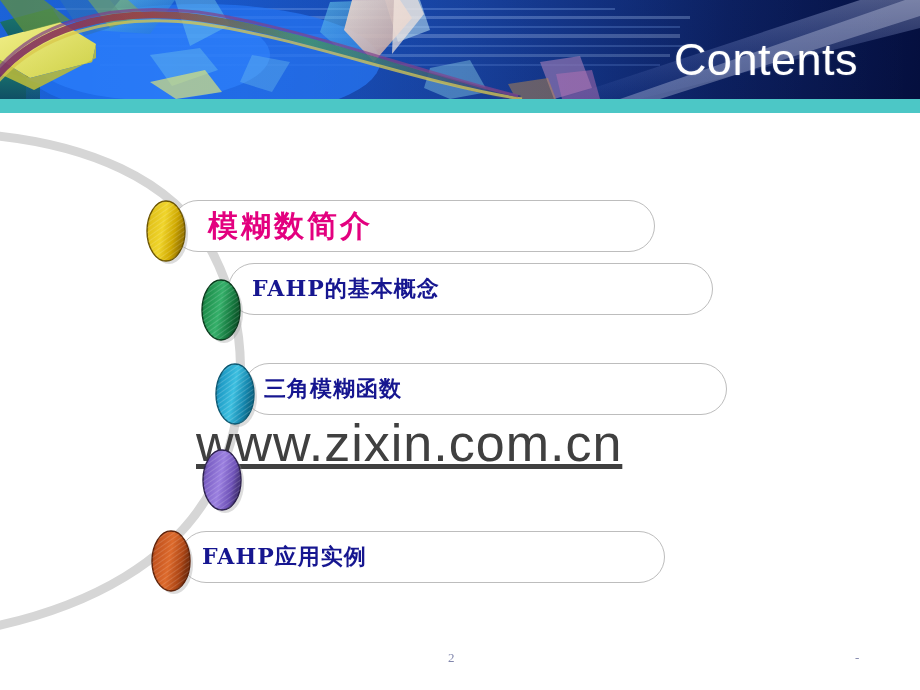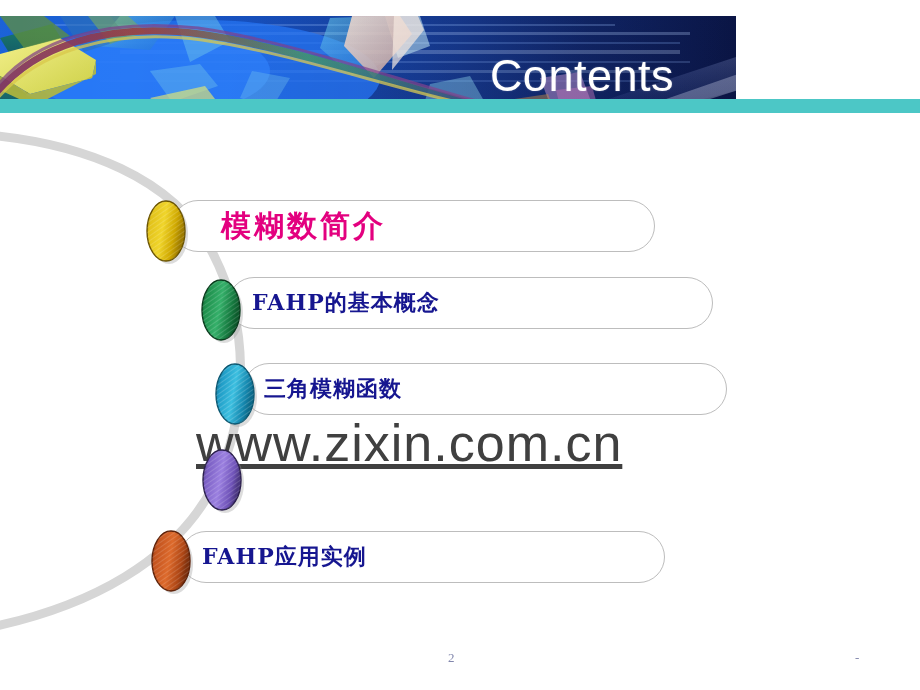--- a/index.html
+++ b/index.html
@@ -2,21 +2,21 @@
 <html><head>
 <meta charset="utf-8">
 <style>
   * { margin:0; padding:0; box-sizing:border-box; }
   html,body { width:920px; height:690px; background:#fff; overflow:hidden; }
   body { font-family:"Liberation Sans", sans-serif; position:relative; }
 
   #slide { position:absolute; inset:0; width:920px; height:690px; background:#ffffff; overflow:hidden; }
 
   
-  #header { position:absolute; left:0; top:16px; width:736px; height:99px; overflow:hidden;
+  #header { position:absolute; left:0; top:0; width:920px; height:99px; overflow:hidden;
             background:linear-gradient(100deg,#1c63d8 0%,#1559cf 18%,#1049b8 34%,#0b2f87 58%,#071b5c 78%,#050f3e 100%); }
   .hdr-svg { position:absolute; left:0; top:0; }
   #title { position:absolute; right:62px; top:33px; color:#ffffff; font-size:45px; font-weight:400;
            letter-spacing:0.5px; line-height:54px; text-shadow:0 0 2px rgba(255,255,255,.25);
            font-family:"Liberation Sans", sans-serif; }
   #teal-band { position:absolute; left:0; top:99px; width:920px; height:14px; background:#4cc7c6; }
 
   
   #body-area { position:absolute; left:0; top:113px; width:920px; height:577px; background:#fff; }
   .arc-svg { position:absolute; left:0; top:0; }
@@ -137,42 +137,42 @@
     <svg class="arc-svg" width="920" height="577" viewBox="0 0 920 577">
       <path d="M -40,20 C 90,26 175,70 210,135 C 250,208 250,300 214,372
                C 178,442 96,498 -40,520" fill="none" stroke="#d6d6d6" stroke-width="9" stroke-linecap="round"></path>
     </svg>
 
     <div class="wm">www.zixin.com.cn</div>
 
     <div class="row" id="row1" style="left:172px; top:87px; width:483px;">
       <div class="pill"></div>
       <div class="pill-label" style="left:36px; font-size:30px; color:#e3007f;
-           font-family:'DejaVu Serif', serif; letter-spacing:3px;margin-left:13px;">模糊数简介</div>
+           font-family:'DejaVu Serif', serif; letter-spacing:3px;">模糊数简介</div>
     </div>
     <svg style="position:absolute;left:143px;top:83px;" width="48" height="72">
       <defs>
         <linearGradient id="eg1" x1="0" y1="0" x2="1" y2="0.3">
           <stop offset="0" stop-color="#8a6f00"></stop>
           <stop offset="0.18" stop-color="#e2c21a"></stop>
           <stop offset="0.5" stop-color="#f0d52b"></stop>
           <stop offset="0.8" stop-color="#cfa800"></stop>
           <stop offset="1" stop-color="#9c7a00"></stop>
         </linearGradient>
         <pattern id="stripe1" width="4" height="4" patternTransform="rotate(55)" patternUnits="userSpaceOnUse">
           <rect width="4" height="4" fill="none"></rect>
           <line x1="0" y1="0" x2="0" y2="4" stroke="#ffffff" stroke-opacity="0.22" stroke-width="1.4"></line>
         </pattern>
       </defs>
       <ellipse cx="26" cy="38" rx="19" ry="30" fill="#9a9a9a" opacity="0.35"></ellipse>
       <ellipse cx="23" cy="35" rx="19" ry="30" fill="url(#eg1)" stroke="#6b5400" stroke-width="1.4"></ellipse>
       <ellipse cx="23" cy="35" rx="19" ry="30" fill="url(#stripe1)"></ellipse>
     </svg>
 
-    <div class="row" id="row2" style="left:228px; top:164px; width:485px;">
+    <div class="row" id="row2" style="left:228px; top:150px; width:485px;">
       <div class="pill"></div>
       <div class="pill-label" style="left:24px; font-size:22px; color:#161690;
            font-family:'DejaVu Serif', serif; letter-spacing:1px;">FAHP的基本概念</div>
     </div>
     <svg style="position:absolute;left:198px;top:162px;" width="48" height="72">
       <defs>
         <linearGradient id="eg2" x1="0" y1="0" x2="1" y2="0.3">
           <stop offset="0" stop-color="#0a4a22"></stop>
           <stop offset="0.2" stop-color="#1e8f4c"></stop>
           <stop offset="0.55" stop-color="#35b06a"></stop>

